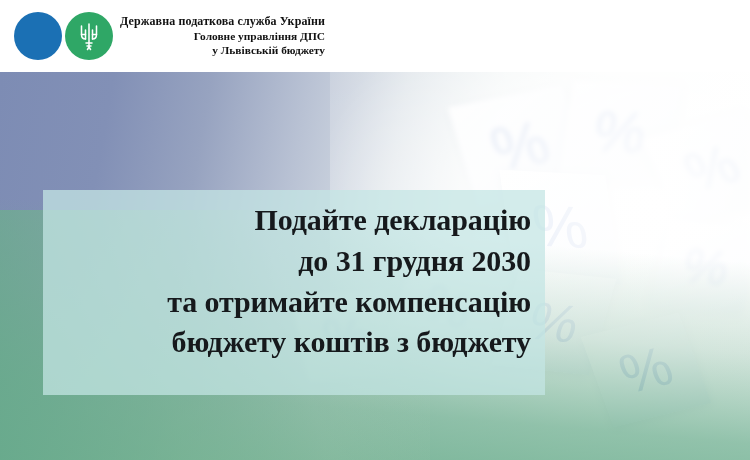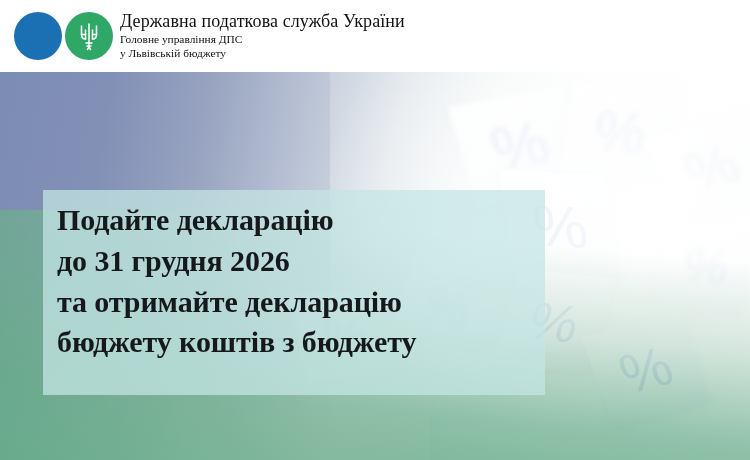--- a/index.html
+++ b/index.html
@@ -61,32 +61,33 @@
 
   .logo-circle-green svg { display: block; }
 
   .org-text {
     margin-left: 8px;
     line-height: 1.02;
     color: #111111;
   }
 
   .org-title {
-    font-size: 18px;
-    font-weight: normal;
+    font-size: 12px;
+    font-weight: bold;
     letter-spacing: 0.1px;
     white-space: nowrap;
     padding-bottom: 3px;
   }
 
   .org-sub {
     font-size: 11.4px;
-    font-weight: normal;
+    font-weight: bold;
     white-space: nowrap;
     line-height: 1.16;
+    text-align: right;
   }
 
   
   .banner {
     position: absolute;
     left: 0; top: 72px;
     width: 750px;
     height: 388px;
     overflow: hidden;
     background: #f2f7f6;
@@ -169,20 +170,21 @@
   
   .text-panel {
     position: absolute;
     left: 43px;
     top: 118px;   
     width: 502px;
     height: 205px;
     background: rgba(196, 230, 228, 0.74);
     z-index: 20;
     padding: 10px 14px 10px 14px;
+    text-align: right;
   }
 
   .headline {
     font-family: "Liberation Serif", "DejaVu Serif", serif;
     font-weight: bold;
     font-size: 30px;
     line-height: 1.36;
     color: #16191c;
     letter-spacing: -0.1px;
     white-space: nowrap;
@@ -292,21 +294,21 @@
 
     </div>
 
     <div class="bg-white-right"></div>
     <div class="bg-green"></div>
     <div class="bg-green2"></div>
 
     <div class="text-panel">
       <div class="headline">
         <span class="ln">Подайте декларацію</span>
-        <span class="ln">до 31 грудня 2026</span>
-        <span class="ln">та отримайте декларацію</span>
+        <span class="ln">до 31 грудня 2030</span>
+        <span class="ln">та отримайте компенсацію</span>
         <span class="ln">бюджету коштів з бюджету</span>
       </div>
     </div>
 
   </div>
 
 </div>
 
 </body></html>

